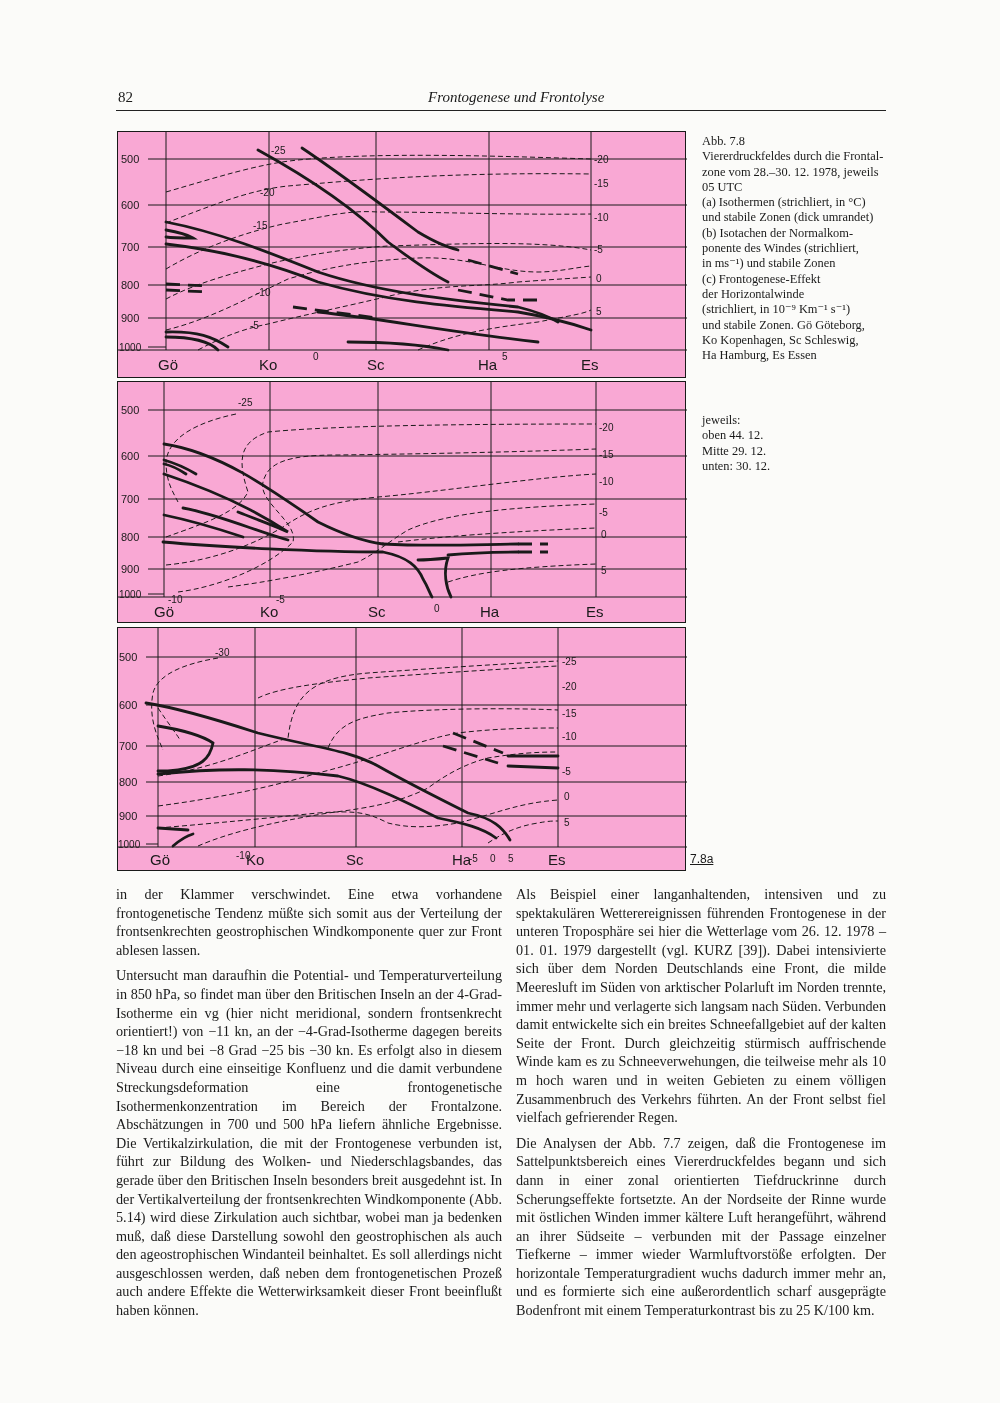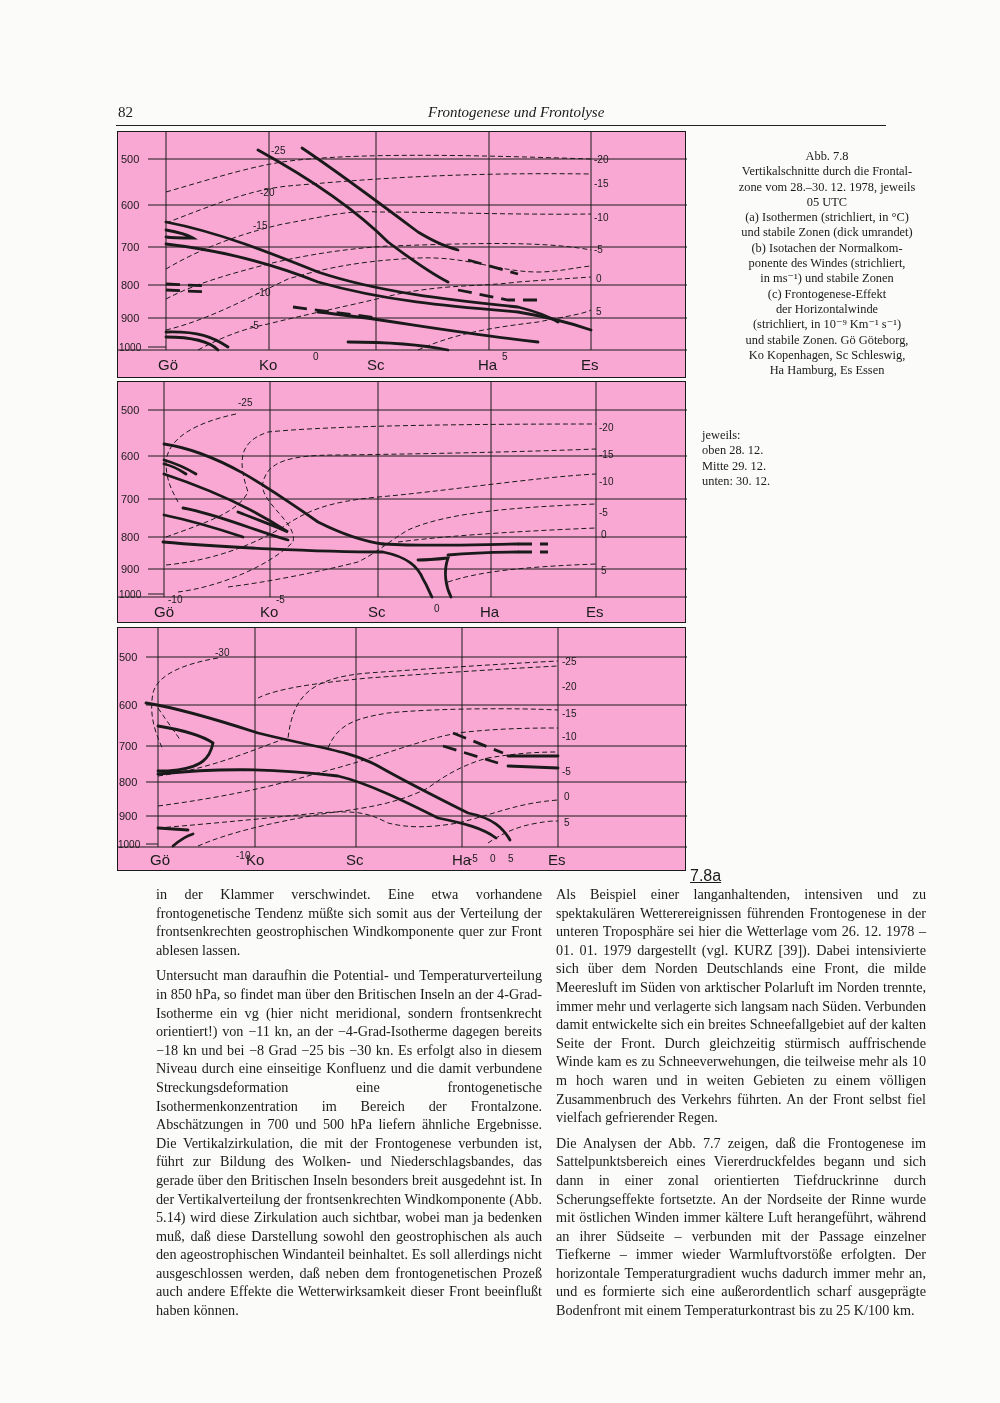--- a/index.html
+++ b/index.html
@@ -1,27 +1,27 @@
 <!DOCTYPE html>
 <html><head>
 <meta charset="utf-8">
 <style>
   html, body { margin:0; padding:0; background:#fbfbf9; }
   body { width:1000px; height:1403px; position:relative; overflow:hidden;
          font-family:"Liberation Serif", "DejaVu Serif", serif; color:#1a1a1a; }
-  .abs { position:absolute;margin-top:15px; }
+  .abs { position:absolute; }
   .page-number { left:118px; top:89px; font-size:15px; }
   .running-head { left:428px; top:89px; font-size:15px; font-style:italic;font-family:Liberation Serif, serif; }
   .head-rule { left:116px; top:110px; width:770px; height:1px; background:#222; }
   .panel { position:absolute; border:1.6px solid #1a1a1a; box-sizing:border-box; background:#f9a8d4; }
   .panel svg { position:absolute; left:0; top:0; overflow:visible; }
-  .caption { left:702px; top:134px; width:250px; text-align:center; font-size:12.4px; line-height:15.3px; }
+  .caption { left:702px; top:134px; width:250px; text-align:left; font-size:12.4px; line-height:15.3px; }
   .dates { left:702px; top:413px; width:250px; text-align:left; font-size:12.4px; line-height:15.3px; }
-  .fig-label { left:690px; top:852px; font-family:"Liberation Sans", sans-serif; font-size:16px;text-decoration:underline; }
-  .col { position:absolute; top:885px; font-size:14.2px; line-height:18.6px; text-align:justify;margin-left:40px; }
+  .fig-label { left:690px; top:852px; font-family:"Liberation Sans", sans-serif; font-size:12px;text-decoration:underline; }
+  .col { position:absolute; top:885px; font-size:14.2px; line-height:18.6px; text-align:justify; }
   .col p { margin:0 0 7px 0; }
   .col-left { left:116px; width:386px; }
   .col-right { left:516px; width:370px; }
   .ax { font-family:"Liberation Sans", sans-serif; font-size:11px; fill:#1a1a1a; }
   .st { font-family:"Liberation Sans", sans-serif; font-size:15px; fill:#1a1a1a; }
   .iso { font-family:"Liberation Sans", sans-serif; font-size:10px; fill:#1a1a1a; }
 </style>
 </head>
 <body>
 
@@ -244,39 +244,39 @@
       <path d="M335,105 L385,125"></path>
       <path d="M325,118 L380,135"></path>
     </g>
   </svg>
 </div>
 
 <div class="abs fig-label">7.8a</div>
 
 <div class="abs caption">
   <div>Abb. 7.8</div>
-  <div>Vertikalschnitte durch die Frontal-</div>
+  <div>Viererdruckfeldes durch die Frontal-</div>
   <div>zone vom 28.–30. 12. 1978, jeweils</div>
   <div>05 UTC</div>
   <div>(a) Isothermen (strichliert, in °C)</div>
   <div>und stabile Zonen (dick umrandet)</div>
   <div>(b) Isotachen der Normalkom-</div>
   <div>ponente des Windes (strichliert,</div>
   <div>in ms⁻¹) und stabile Zonen</div>
   <div>(c) Frontogenese-Effekt</div>
   <div>der Horizontalwinde</div>
   <div>(strichliert, in 10⁻⁹ Km⁻¹ s⁻¹)</div>
   <div>und stabile Zonen. Gö Göteborg,</div>
   <div>Ko Kopenhagen, Sc Schleswig,</div>
   <div>Ha Hamburg, Es Essen</div>
 </div>
 
 <div class="abs dates">
   <div>jeweils:</div>
-  <div>oben 28. 12.</div>
+  <div>oben 44. 12.</div>
   <div>Mitte 29. 12.</div>
   <div>unten: 30. 12.</div>
 </div>
 
 <div class="col col-left">
   <p>in der Klammer verschwindet. Eine etwa vorhandene frontogenetische Tendenz müßte sich somit aus der Verteilung der frontsenkrechten geostrophischen Windkomponente quer zur Front ablesen lassen.</p>
   <p>Untersucht man daraufhin die Potential- und Temperaturverteilung in 850 hPa, so findet man über den Britischen Inseln an der 4-Grad-Isotherme ein vg (hier nicht meridional, sondern frontsenkrecht orientiert!) von −11 kn, an der −4-Grad-Isotherme dagegen bereits −18 kn und bei −8 Grad −25 bis −30 kn. Es erfolgt also in diesem Niveau durch eine einseitige Konfluenz und die damit verbundene Streckungsdeformation eine frontogenetische Isothermenkonzentration im Bereich der Frontalzone. Abschätzungen in 700 und 500 hPa liefern ähnliche Ergebnisse. Die Vertikalzirkulation, die mit der Frontogenese verbunden ist, führt zur Bildung des Wolken- und Niederschlagsbandes, das gerade über den Britischen Inseln besonders breit ausgedehnt ist. In der Vertikalverteilung der frontsenkrechten Windkomponente (Abb. 5.14) wird diese Zirkulation auch sichtbar, wobei man ja bedenken muß, daß diese Darstellung sowohl den geostrophischen als auch den ageostrophischen Windanteil beinhaltet. Es soll allerdings nicht ausgeschlossen werden, daß neben dem frontogenetischen Prozeß auch andere Effekte die Wetterwirksamkeit dieser Front beeinflußt haben können.</p>
 </div>
 <div class="col col-right">
   <p>Als Beispiel einer langanhaltenden, intensiven und zu spektakulären Wetterereignissen führenden Frontogenese in der unteren Troposphäre sei hier die Wetterlage vom 26. 12. 1978 – 01. 01. 1979 dargestellt (vgl. KURZ [39]). Dabei intensivierte sich über dem Norden Deutschlands eine Front, die milde Meeresluft im Süden von arktischer Polarluft im Norden trennte, immer mehr und verlagerte sich langsam nach Süden. Verbunden damit entwickelte sich ein breites Schneefallgebiet auf der kalten Seite der Front. Durch gleichzeitig stürmisch auffrischende Winde kam es zu Schneeverwehungen, die teilweise mehr als 10 m hoch waren und in weiten Gebieten zu einem völligen Zusammenbruch des Verkehrs führten. An der Front selbst fiel vielfach gefrierender Regen.</p>

